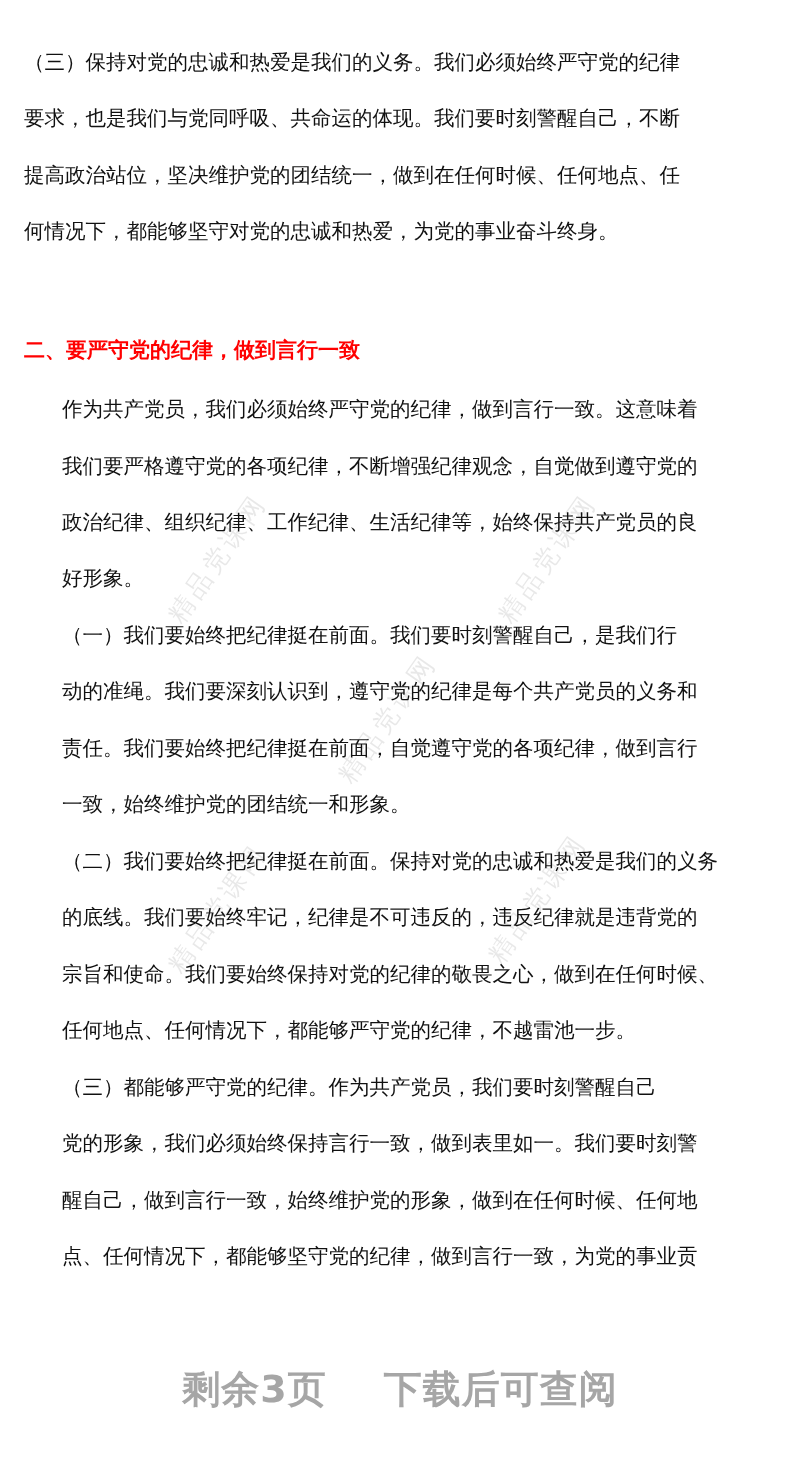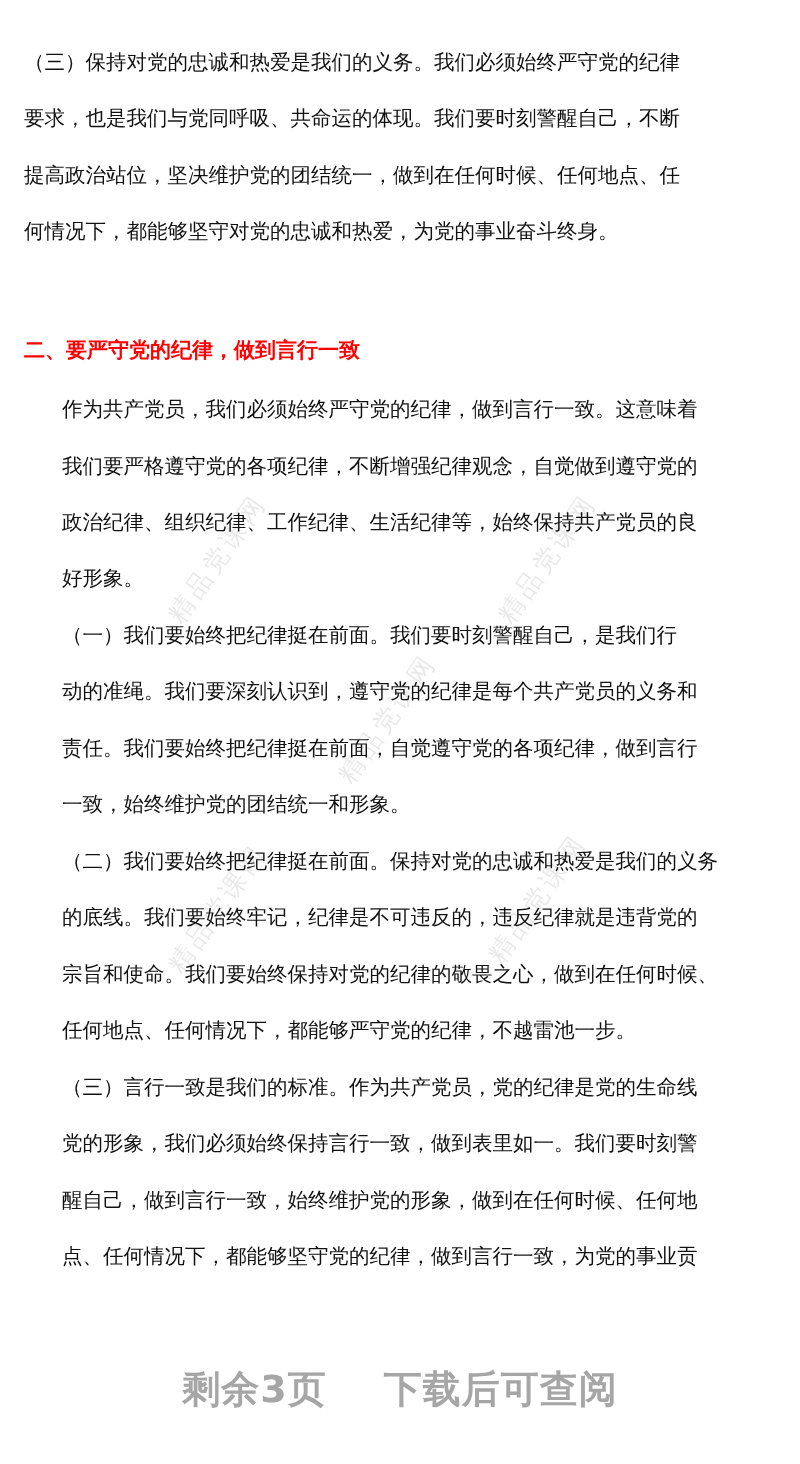--- a/index.html
+++ b/index.html
@@ -66,20 +66,20 @@
   <div class="line" style="top:789px; padding-left:62px;">一致，始终维护党的团结统一和形象。</div>
 
   <div class="line" style="top:846px; padding-left:62px;">
     <span>（二）</span><b>我们要始终把纪律挺在前面。</b><span>保持对党的忠诚和热爱是我们的义务</span>
   </div>
   <div class="line" style="top:902px; padding-left:62px;">的底线。我们要始终牢记，纪律是不可违反的，违反纪律就是违背党的</div>
   <div class="line" style="top:959px; padding-left:62px;">宗旨和使命。我们要始终保持对党的纪律的敬畏之心，做到在任何时候、</div>
   <div class="line" style="top:1015px; padding-left:62px;">任何地点、任何情况下，都能够严守党的纪律，不越雷池一步。</div>
 
   <div class="line" style="top:1072px; padding-left:62px;">
-    <span>（三）</span><b>言行一致是我们的标准。</b><span>作为共产党员，党的纪律是党的生命线</span>
+    <span>（三）</span><b>都能够严守党的纪律。</b><span>作为共产党员，我们要时刻警醒自己</span>
   </div>
   <div class="line" style="top:1128px; padding-left:62px;">党的形象，我们必须始终保持言行一致，做到表里如一。我们要时刻警</div>
   <div class="line" style="top:1185px; padding-left:62px;">醒自己，做到言行一致，始终维护党的形象，做到在任何时候、任何地</div>
   <div class="line" style="top:1241px; padding-left:62px;">点、任何情况下，都能够坚守党的纪律，做到言行一致，为党的事业贡</div>
 
   <div class="footer"><span>剩余3页</span><span>    </span><span>下载后可查阅</span></div>
 </div>
 
 </body></html>

